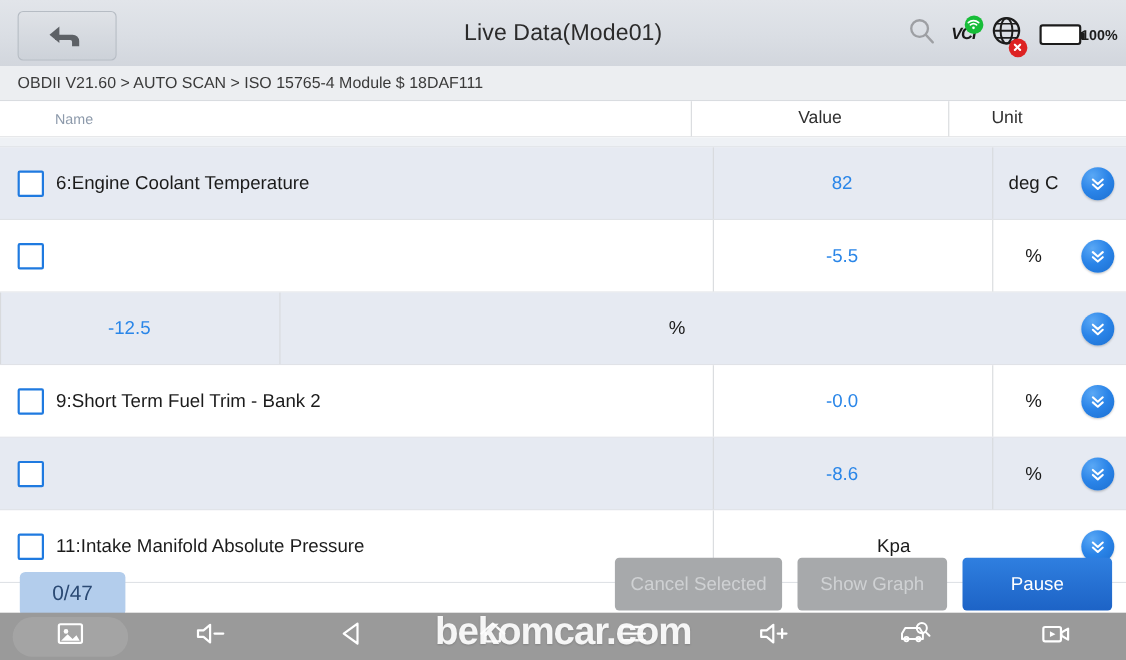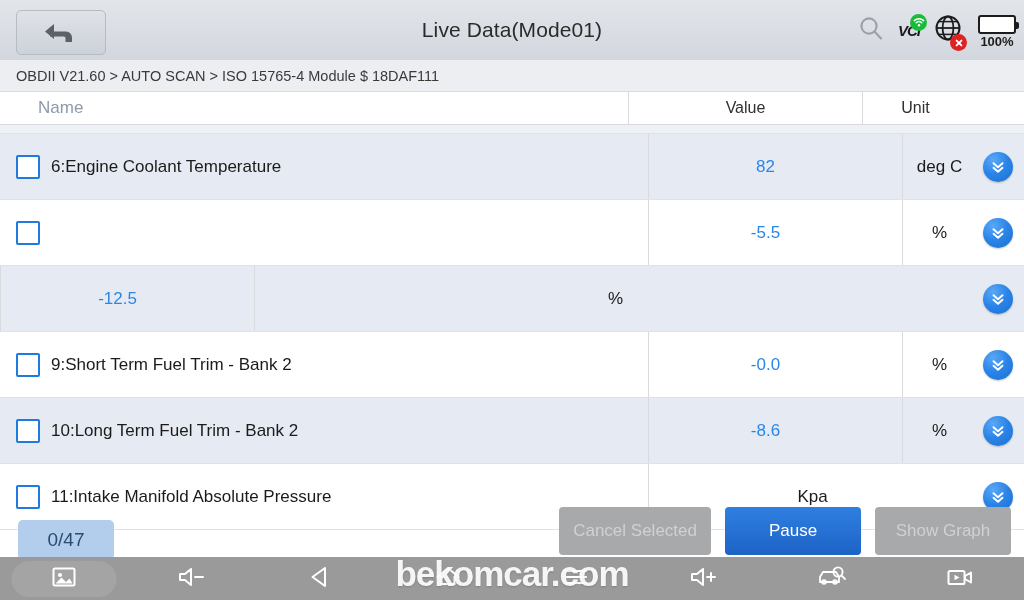--- a/index.html
+++ b/index.html
@@ -98,21 +98,21 @@
     background: #dd2222;
   }
   .globe-wrap {
     position: relative;
     display: flex;
     align-items: center;
     cursor: pointer;
   }
   .battery-wrap {
     display: flex;
-    flex-direction: column;
+    flex-direction: row;
     align-items: center;
     cursor: pointer;
     margin-left: 2px;
     margin-top: 2px;
   }
   .battery-body {
     position: relative;
     width: 38px;
     height: 19px;
     border: 2px solid #1c1c1c;
@@ -162,22 +162,22 @@
     height: 33px;
     background: #ffffff;
     border-bottom: 1px solid #d8dadd;
     box-sizing: border-box;
   }
   .col-name   { width: 628px; box-sizing: border-box; }
   .col-value  { width: 234px; box-sizing: border-box; border-left: 1px solid #d8dadd; }
   .col-unit   { flex: 1;      box-sizing: border-box; border-left: 1px solid #d8dadd; }
 
   .table-head .col-name {
-    display: flex; align-items: center; padding-left: 38px;
-    font-size: 17px; color: #8d9aab;
+    display: flex; align-items: center; padding-left: 50px;
+    font-size: 13px; color: #8d9aab;
   }
   .table-head .col-value,
   .table-head .col-unit {
     display: flex; align-items: center; justify-content: center;
     font-size: 16px; color: #303030;
   }
   .table-head .col-unit { padding-right: 56px; }
 
   .rows-viewport {
     position: relative;
@@ -468,21 +468,20 @@
           <span class="expand-btn">
             <svg width="18" height="18" viewBox="0 0 18 18">
               <path d="M4.5 5.2 L9 9.2 L13.5 5.2" fill="none" stroke="#ffffff" stroke-width="1.9" stroke-linecap="round" stroke-linejoin="round"></path>
               <path d="M4.5 9.8 L9 13.8 L13.5 9.8" fill="none" stroke="#ffffff" stroke-width="1.9" stroke-linecap="round" stroke-linejoin="round"></path>
             </svg>
           </span>
         </div>
         <div class="row alt">
           <div class="col-name">
             <span class="checkbox"></span>
-            <span class="pid-label">10:Long Term Fuel Trim - Bank 2</span>
           </div>
           <div class="col-value">-8.6</div>
           <div class="col-unit">%</div>
           <span class="expand-btn">
             <svg width="18" height="18" viewBox="0 0 18 18">
               <path d="M4.5 5.2 L9 9.2 L13.5 5.2" fill="none" stroke="#ffffff" stroke-width="1.9" stroke-linecap="round" stroke-linejoin="round"></path>
               <path d="M4.5 9.8 L9 13.8 L13.5 9.8" fill="none" stroke="#ffffff" stroke-width="1.9" stroke-linecap="round" stroke-linejoin="round"></path>
             </svg>
           </span>
         </div>
@@ -497,22 +496,22 @@
               <path d="M4.5 5.2 L9 9.2 L13.5 5.2" fill="none" stroke="#ffffff" stroke-width="1.9" stroke-linecap="round" stroke-linejoin="round"></path>
               <path d="M4.5 9.8 L9 13.8 L13.5 9.8" fill="none" stroke="#ffffff" stroke-width="1.9" stroke-linecap="round" stroke-linejoin="round"></path>
             </svg>
           </span>
         </div>
       </div>
   </div>
 
   <div class="action-bar">
     <div class="act-btn disabled">Cancel Selected</div>
+    <div class="act-btn disabled">Show Graph</div>
     <div class="act-btn primary">Pause</div>
-    <div class="act-btn disabled">Show Graph</div>
   </div>
 
   <div class="counter-chip">0/47</div>
 
   <div class="navbar">
 
     <div class="nav-item screenshot">
       <span class="nav-pill"></span>
       <span>
         <svg width="28" height="24" viewBox="0 0 28 24">

